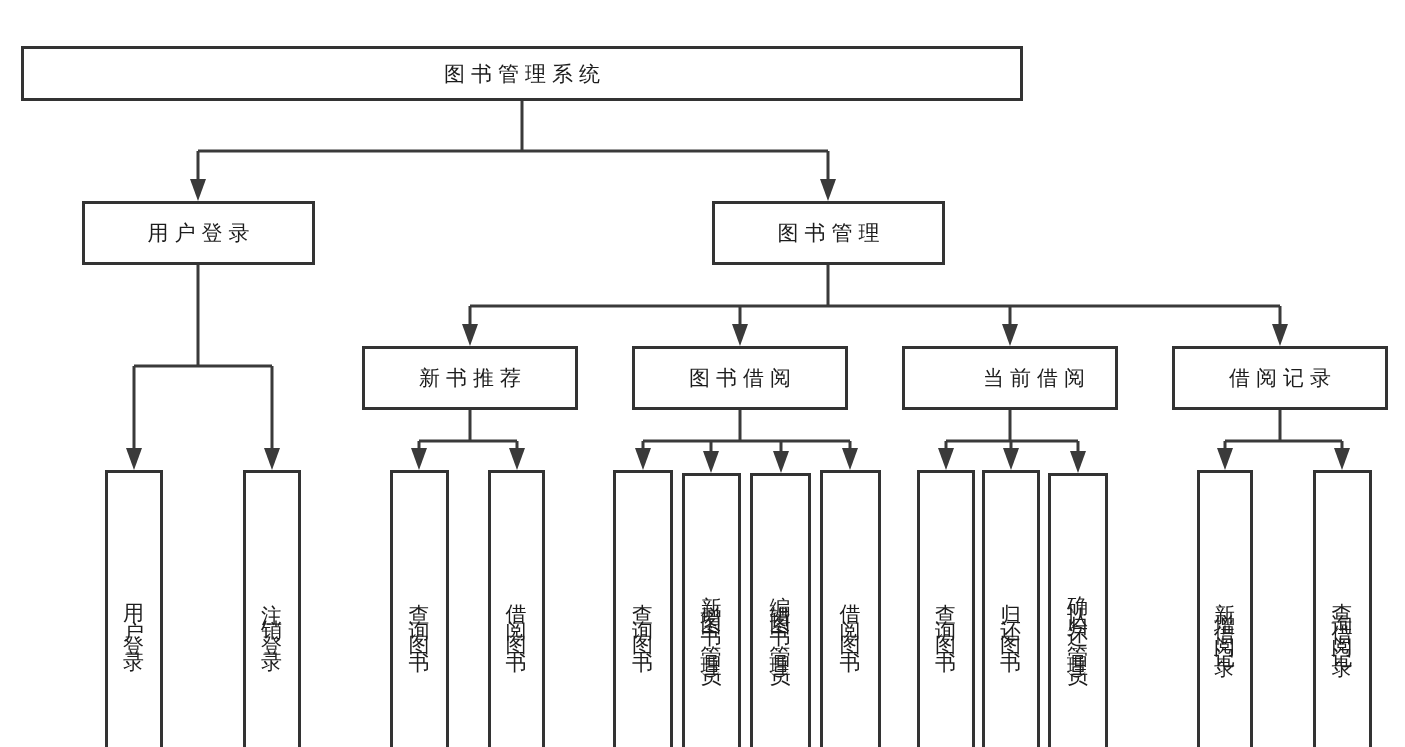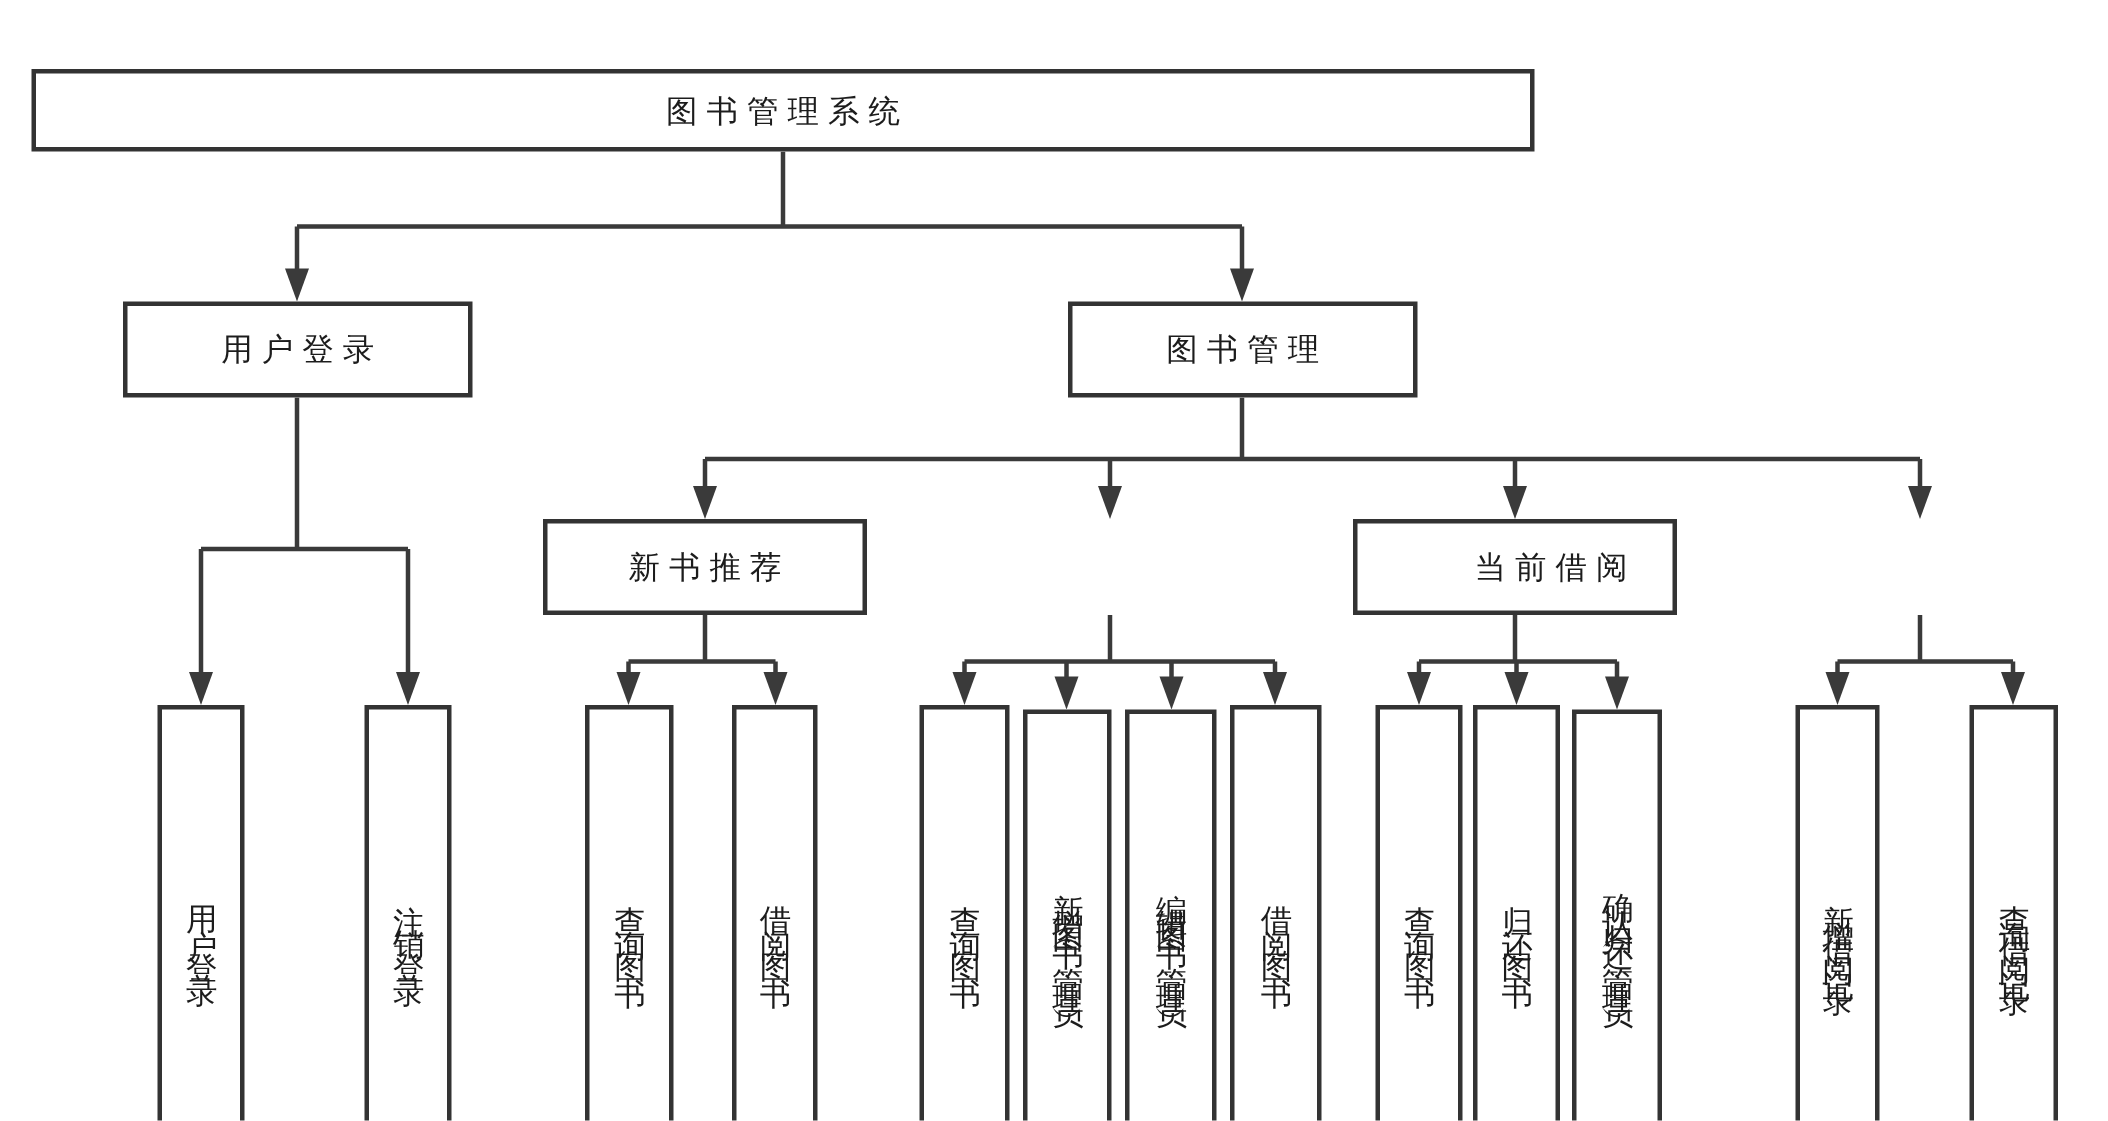--- a/index.html
+++ b/index.html
@@ -63,21 +63,23 @@
     <polygon class="ahead" points="1217,415 1233,415 1225,437"></polygon>
     <polygon class="ahead" points="1334,415 1350,415 1342,437"></polygon>
   </svg>
 
   <div class="node hnode" style="left:21px;top:13px;width:1002px;height:55px;">图书管理系统</div>
 
   <div class="node hnode" style="left:82px;top:168px;width:233px;height:64px;">用户登录</div>
   <div class="node hnode" style="left:362px;top:313px;width:216px;height:64px;">新书推荐</div>
 
   <div class="node hnode" style="left:712px;top:168px;width:233px;height:64px;">图书管理</div>
+  <div class="node hnode" style="left:632px;top:313px;width:216px;height:64px;">图书借阅</div>
   <div class="node hnode" style="left:902px;top:313px;width:216px;height:64px;padding-left:48px;">当前借阅</div>
+  <div class="node hnode" style="left:1172px;top:313px;width:216px;height:64px;">借阅记录</div>
 
   <div class="node leaf" style="left:105px;top:437px;width:58px;height:298px;">
     <span>用户登录</span>
     </div>
   <div class="node leaf" style="left:243px;top:437px;width:58px;height:298px;">
     <span>注销登录</span>
     </div>
 
   <div class="node leaf" style="left:390px;top:437px;width:59px;height:298px;">
     <span>查询图书</span>

